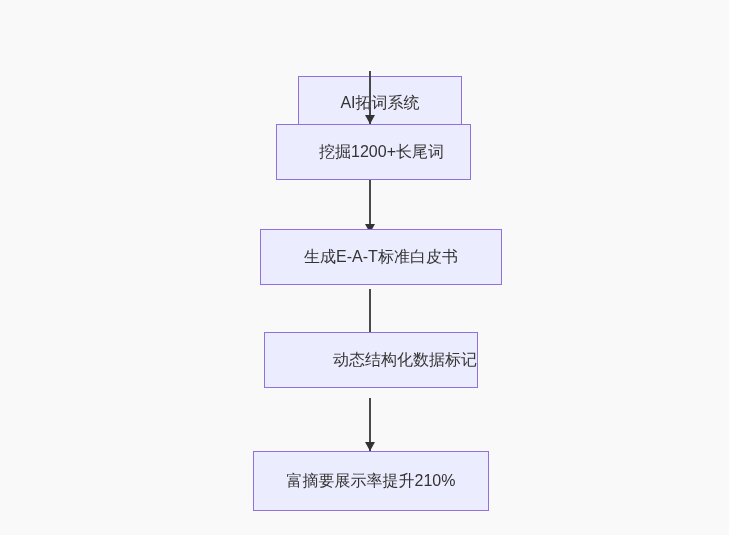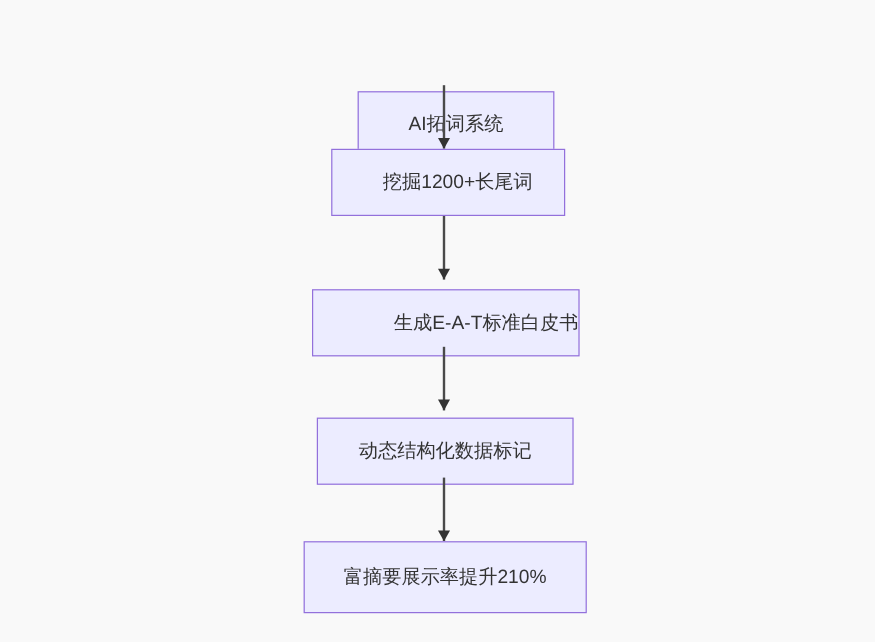--- a/index.html
+++ b/index.html
@@ -26,22 +26,22 @@
     color: #333333;
     font-size: 16px;
     display: flex;
     align-items: center;
     justify-content: center;
     text-align: center;
     white-space: nowrap;
   }
   .node-1 { left: 298px; top: 32px;  width: 164px; height: 55px; margin-top: 44px; }
   .node-2 { left: 276px; top: 124px; width: 195px; height: 56px; padding-left: 16px; }
-  .node-3 { left: 260px; top: 241px; width: 223px; height: 56px; justify-content: flex-end; }
-  .node-4 { left: 264px; top: 348px; width: 214px; height: 56px; }
+  .node-3 { left: 260px; top: 229px; width: 242px; height: 56px; }
+  .node-4 { left: 264px; top: 332px; width: 214px; height: 56px; justify-content: flex-end; }
   .node-5 { left: 253px; top: 451px; width: 236px; height: 60px; }
 
   .arrow {
     position: absolute;
     left: 369px;
     width: 2px;
     background: #4a4a4a;
   }
   .arrow-1 { top: 71px;  height: 53px; }
   .arrow-2 { top: 180px; height: 53px; }

